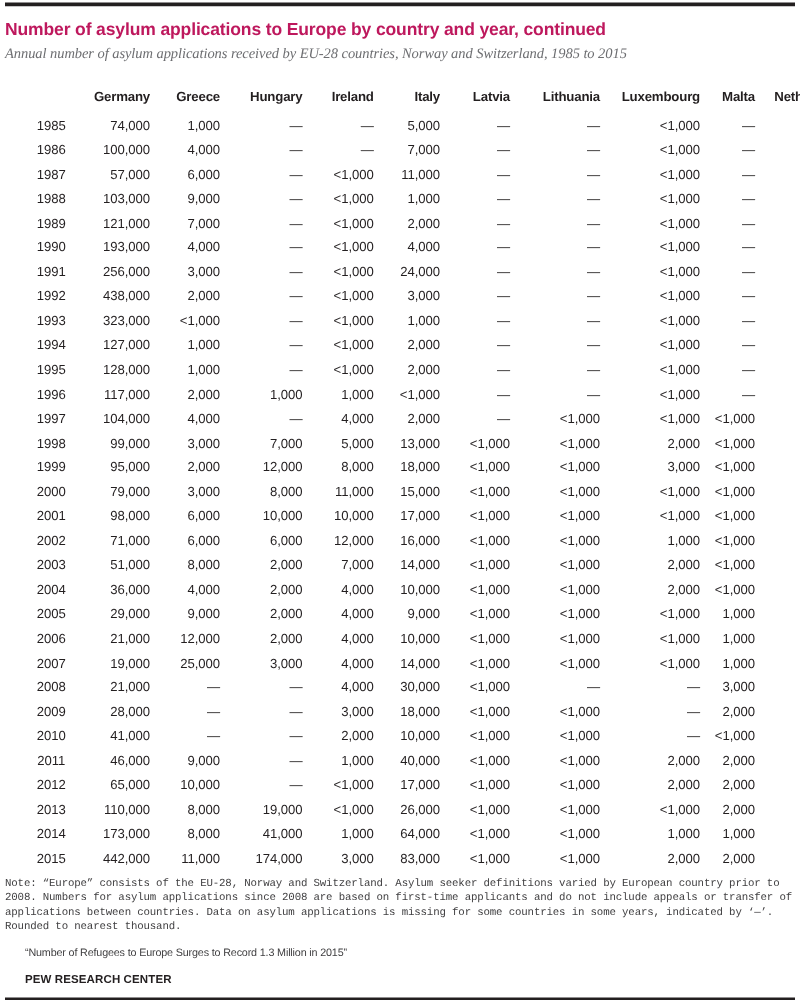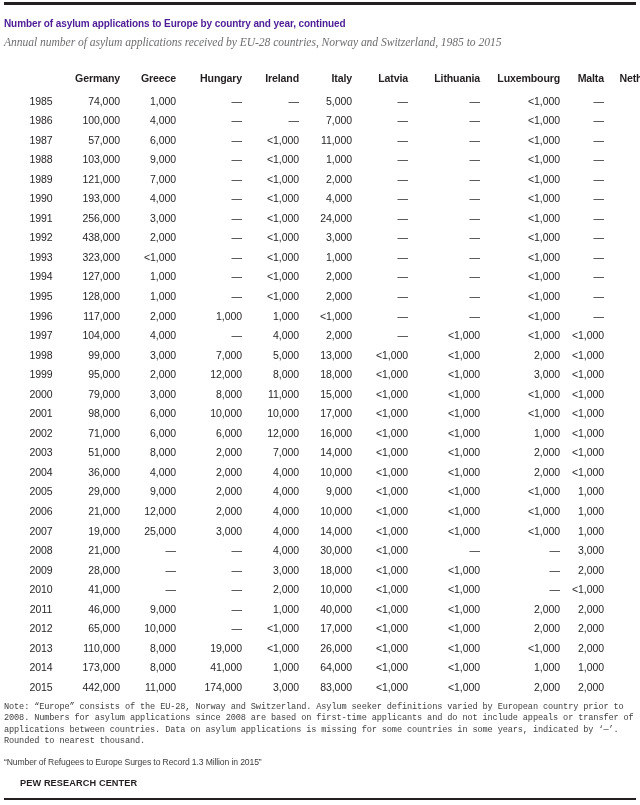--- a/index.html
+++ b/index.html
@@ -30,23 +30,23 @@
     position: absolute;
     left: 4px;
     right: 4px;
     top: 796px;
     height: 2px;
     background: #231f20;
   }
   .title {
     font-family: "Liberation Sans", sans-serif;
     font-weight: bold;
-    font-size: 10px;
+    font-size: 14px;
     line-height: 17px;
-    color: #4c1d95;
+    color: #be185d;
     margin: 10px 0 0 0;
     letter-spacing: -0.1px;
   }
   .subtitle {
     font-family: "Liberation Serif", serif;
     font-style: italic;
     font-size: 11.6px;
     line-height: 14px;
     color: #6d6e71;
     margin: 4px 0 16px 0;
@@ -120,20 +120,21 @@
     line-height: 11.4px;
     color: #414042;
     letter-spacing: -0.12px;
   }
   .report {
     margin-top: 9px;
     font-size: 8.6px;
     line-height: 11.4px;
     color: #414042;
     letter-spacing: -0.12px;
+    margin-left: 16px;
   }
   .brand {
     margin-top: 10px;
     font-size: 9.2px;
     font-weight: bold;
     color: #231f20;
     letter-spacing: 0.1px;
     padding-left: 16px;
   }
 </style>

